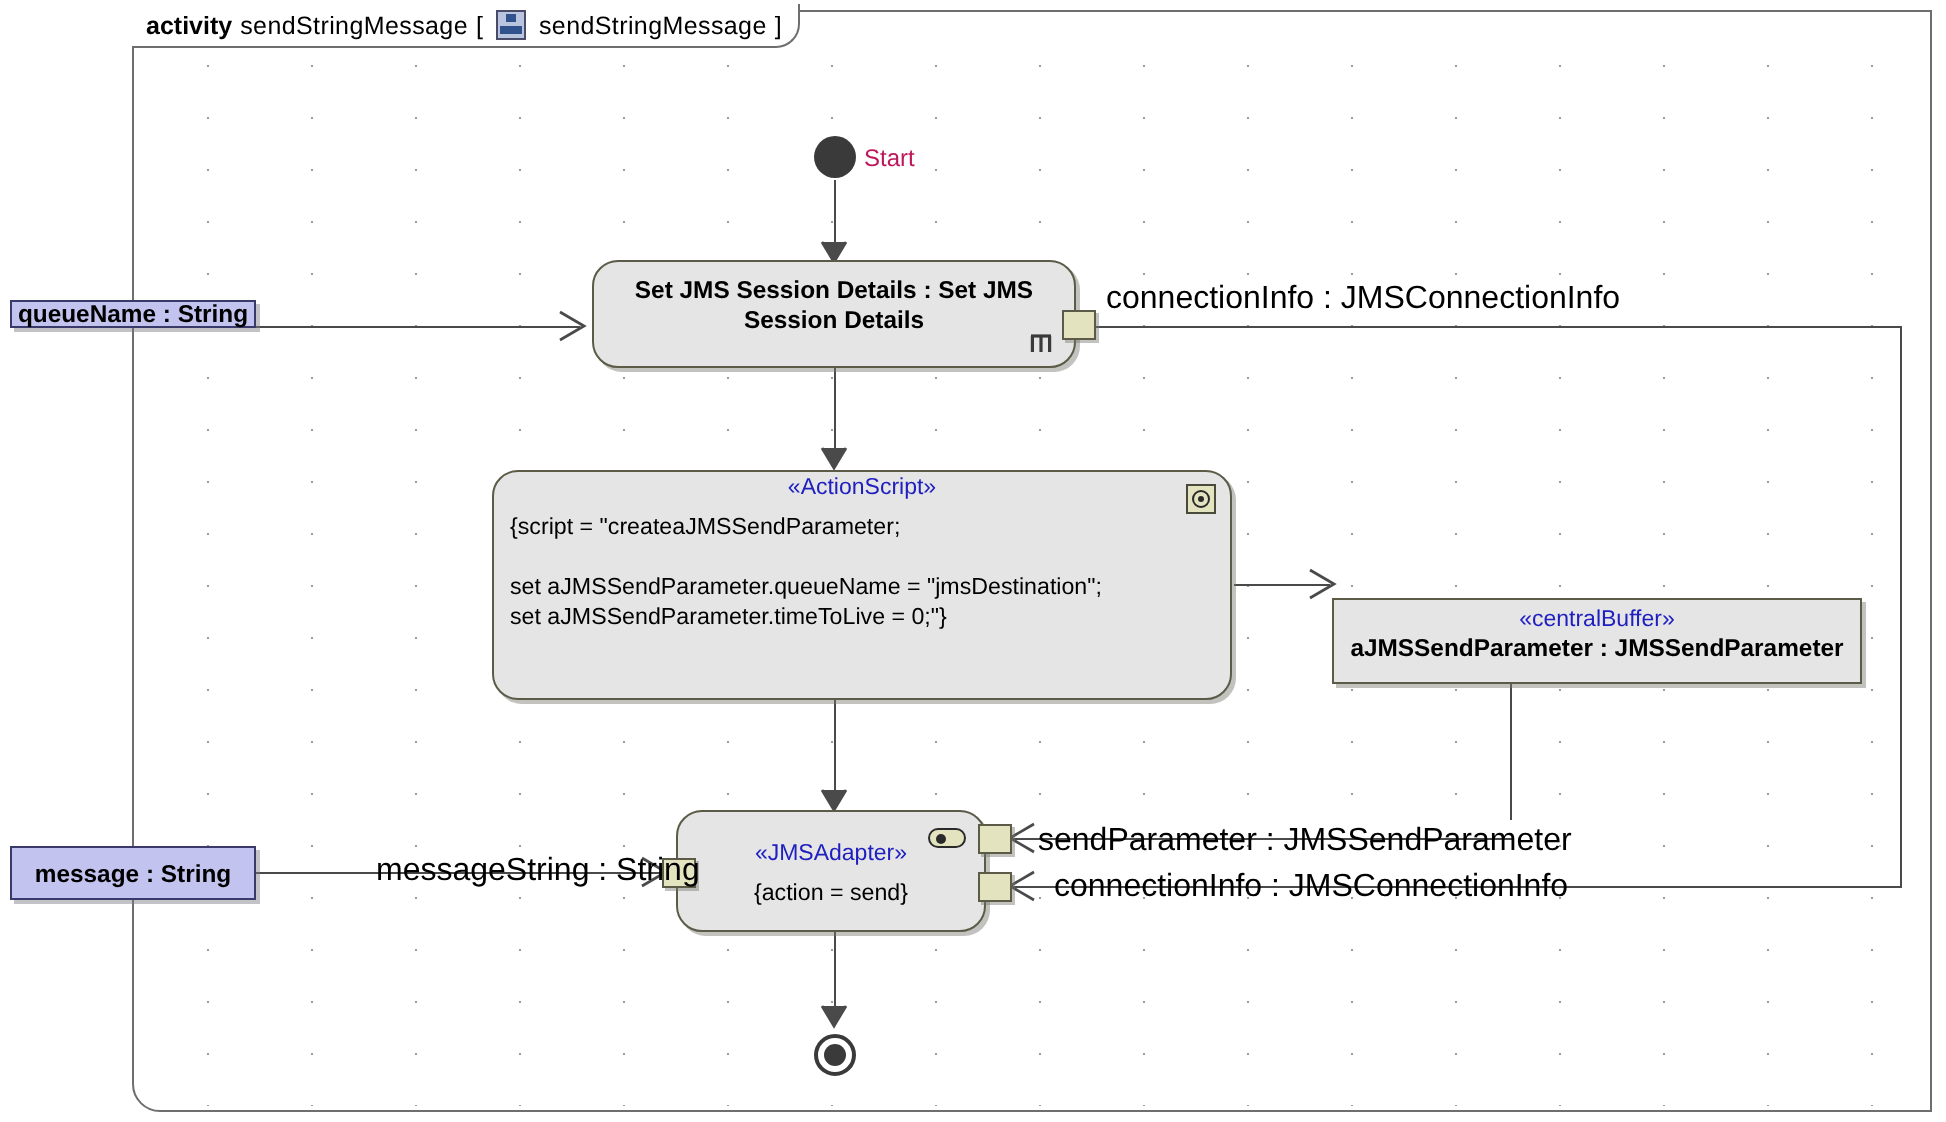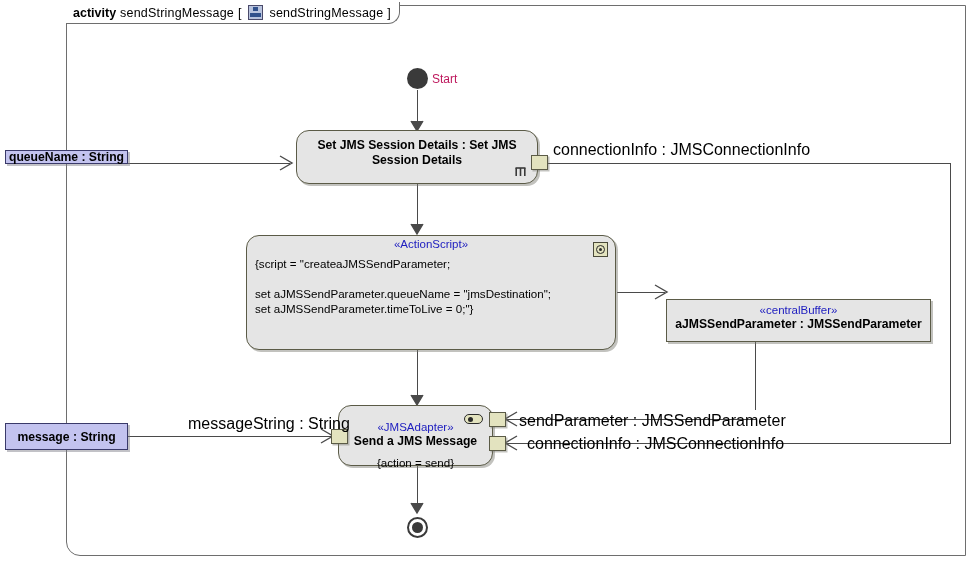--- a/index.html
+++ b/index.html
@@ -265,28 +265,27 @@
     <div class="gear-box" style="right:7px;top:6px;"></div>
   </div>
 
   <div class="node buffer" style="left:666px;top:267px;width:265px;height:43px;margin-top:32px;">
     <div class="stereo" style="margin-top:4px;">«centralBuffer»</div>
     <div class="name" style="margin-top:1px;">aJMSSendParameter : JMSSendParameter</div>
   </div>
 
   <div class="node action" style="left:338px;top:405px;width:155px;height:61px;">
     <div class="stereo" style="margin-top:15px;">«JMSAdapter»</div>
-    <div class="name" style="margin-top:1px;">Send a JMS Message</div>
     <div class="body" style="text-align:center;margin-top:6px;">{action = send}</div>
     <div class="pill" style="right:9px;top:8px;"></div>
   </div>
 
   <div class="pin" style="left:331px;top:429px;"></div>
 
   <div class="pin" style="left:489px;top:412px;"></div>
   <div class="pin" style="left:489px;top:436px;"></div>
 
   <div class="elabel" style="left:553px;top:141px;">connectionInfo : JMSConnectionInfo</div>
-  <div class="elabel" style="left:188px;top:415px;">messageString : String</div>
+  <div class="elabel" style="left:188px;top:427px;">messageString : String</div>
   <div class="elabel" style="left:519px;top:412px;">sendParameter : JMSSendParameter</div>
   <div class="elabel" style="left:527px;top:435px;">connectionInfo : JMSConnectionInfo</div>
 
 </div>
 
 </body></html>

